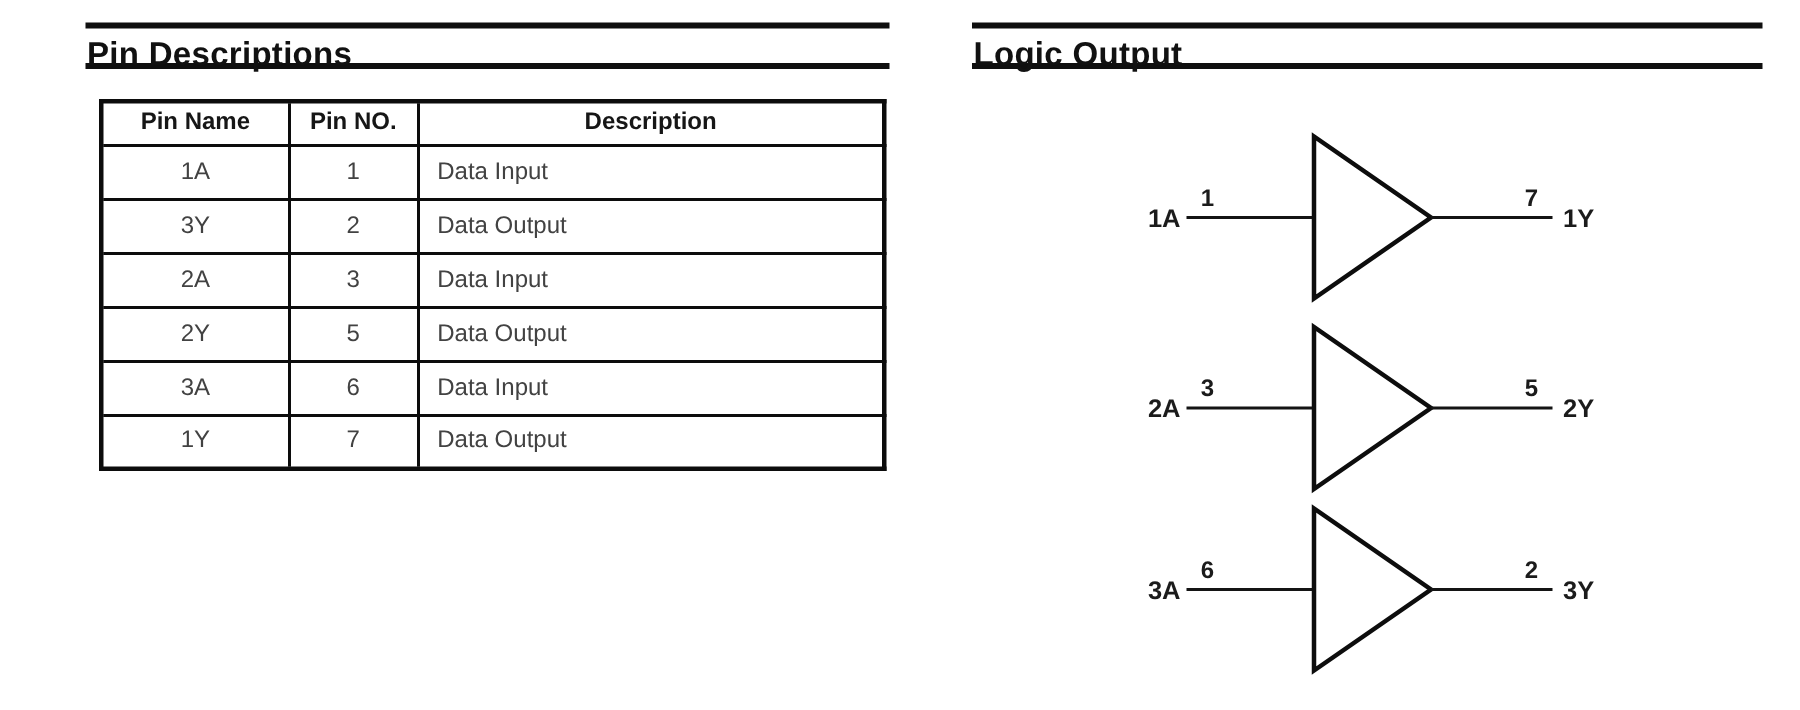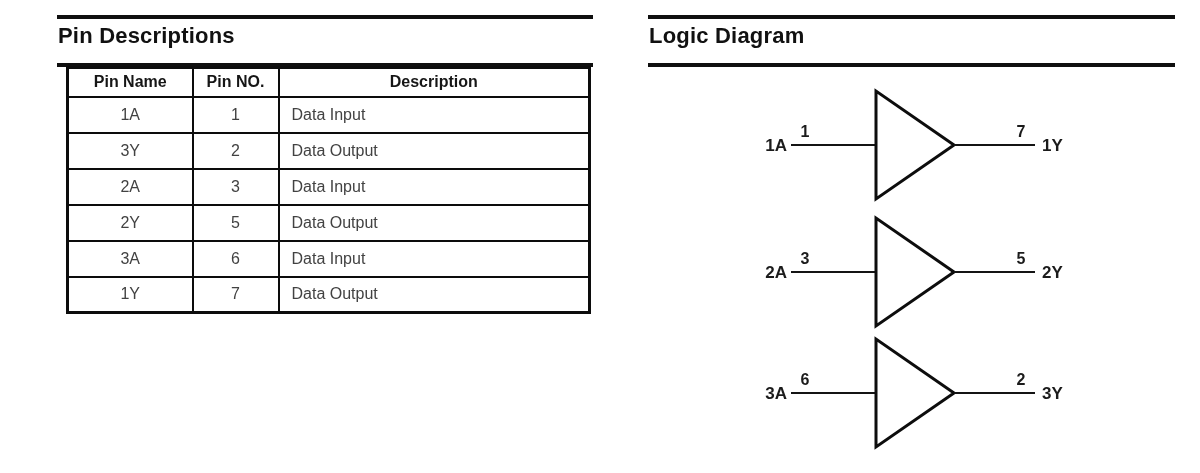--- a/index.html
+++ b/index.html
@@ -10,21 +10,21 @@
     height: 473px;
     background: #ffffff;
     font-family: "Liberation Sans", sans-serif;
     overflow: hidden;
   }
 
   
   .sec-header { position: absolute; }
   .sec-header .rule { height: 4px; background: #0f0f0f; }
   .sec-header .title {
-    height: 44px;
+    height: 23px;
     line-height: 33px;
     font-size: 22px;
     font-weight: bold;
     color: #111111;
     letter-spacing: 0.2px;
     padding-left: 1px;
   }
   .hdr-left  { left: 57px;  top: 15px; width: 536px; }
   .hdr-right { left: 648px; top: 15px; width: 527px; }
 
@@ -123,21 +123,21 @@
           <td>1Y</td>
           <td>7</td>
           <td class="desc">Data Output</td>
         </tr>
       </tbody>
     </table>
   </div>
 
   <div class="sec-header hdr-right">
     <div class="rule"></div>
-    <div class="title">Logic Diagram</div>
+    <div class="title">Logic Output</div>
     <div class="rule"></div>
   </div>
 
   <svg class="diagram-svg" width="550" height="375" viewBox="0 0 550 375">
 
     <g>
       <text class="io-label" x="137" y="66" text-anchor="end">1A</text>
       <line class="wire" x1="141" y1="60" x2="226" y2="60"></line>
       <text class="pin-num" x="155" y="52" text-anchor="middle">1</text>
       <polygon class="gate-shape" points="226,6 226,114 304,60"></polygon>

